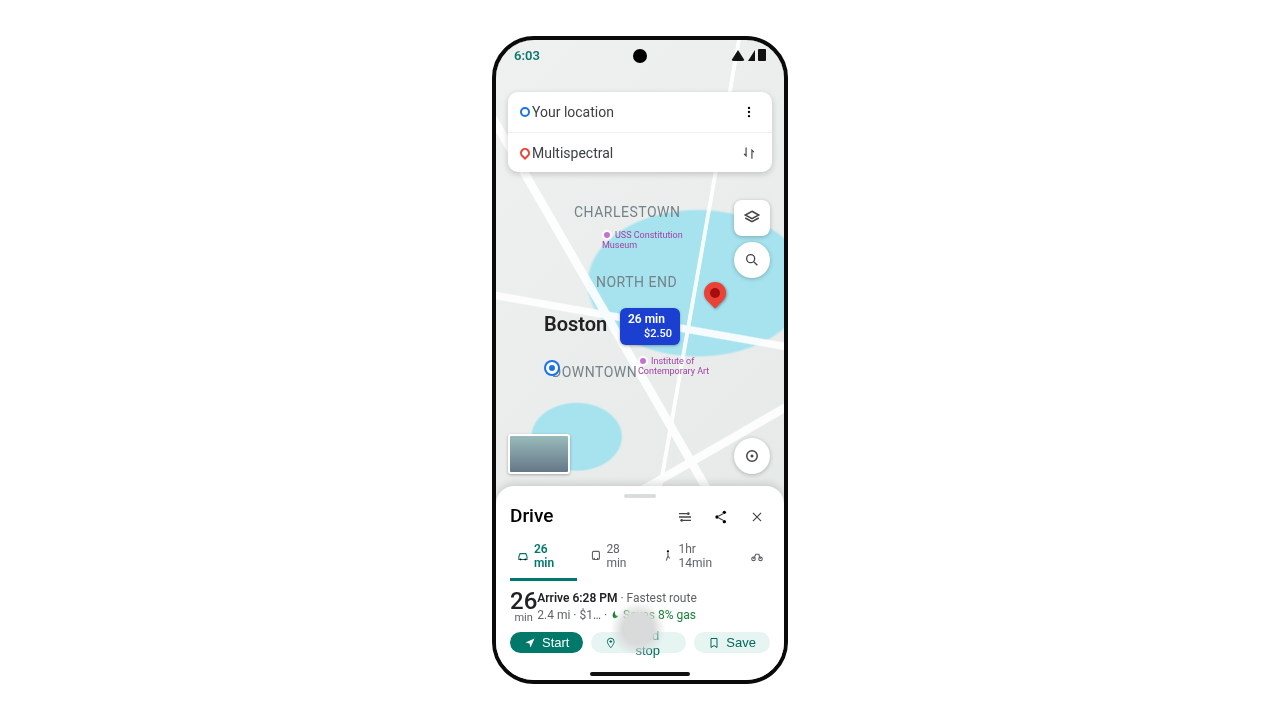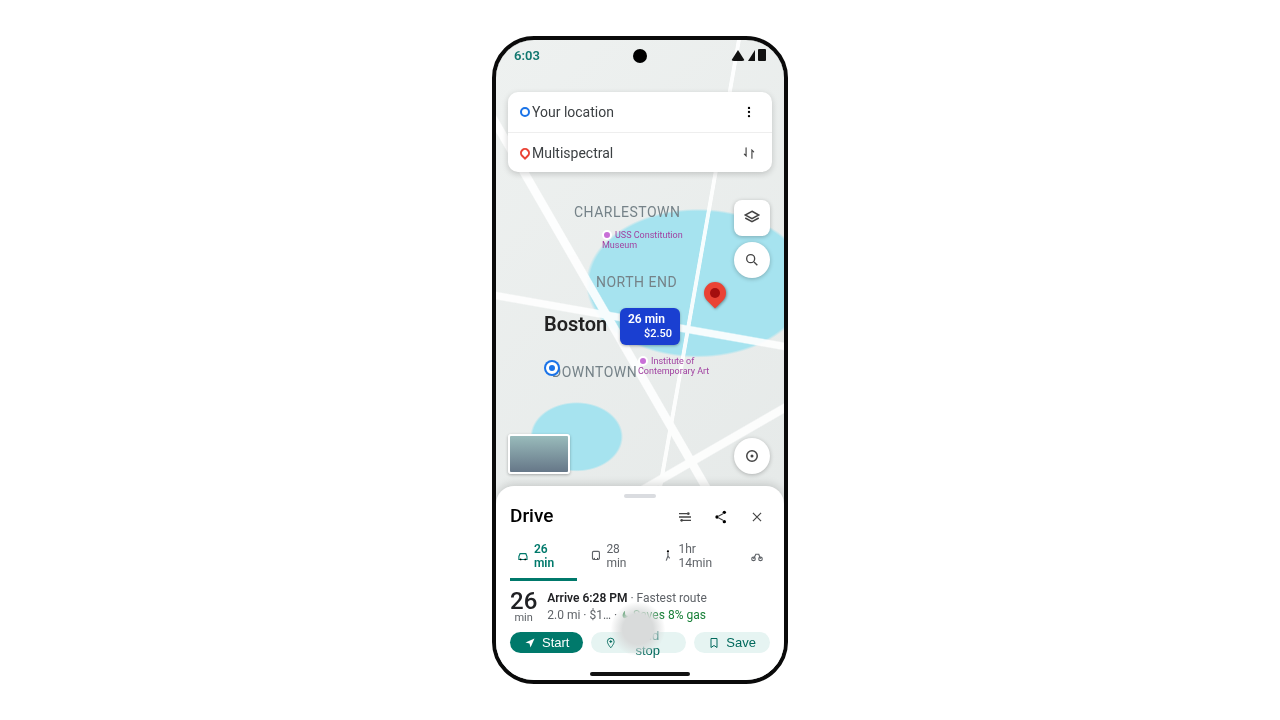--- a/index.html
+++ b/index.html
@@ -103,21 +103,21 @@
     box-shadow:0 -2px 8px rgba(0,0,0,.15);
     padding:8px 14px 10px; z-index:20;
   }
   .grab { width:32px; height:4px; background:#dadce0; border-radius:2px; margin:0 auto 6px; }
   .sheet-head { display:flex; align-items:flex-start; gap:10px; }
   .sheet-head h2 { font-size:19px; font-weight:500; flex:1; }
   .chip-icon { width:26px; height:26px; display:flex; align-items:center; justify-content:center; color:#444; cursor:pointer; font-size:15px;}
   .modes { display:flex; gap:6px; margin-top:8px; font-size:12px; color:#5f6368; }
   .mode { display:flex; align-items:center; gap:4px; padding:4px 6px 8px; cursor:pointer; border-bottom:3px solid transparent; }
   .mode.active { color:#00796b; border-bottom-color:#00796b; font-weight:600; }
-  .details { display:flex; gap:10px; margin-top:10px; align-items:flex-start; }
+  .details { display:flex; margin-top:10px; align-items:flex-start; }
   .bignum { font-size:24px; font-weight:500; color:#202124; line-height:.9; text-align:center;}
   .bignum small { display:block; font-size:11px; color:#5f6368; font-weight:400;}
   .detcol { font-size:12px; color:#5f6368; }
   .detcol .arr { color:#202124; font-weight:600; }
   .detcol .save { color:#188038; }
   .actions { display:flex; gap:8px; margin-top:10px; }
   .btn { height:21px; border-radius:18px; padding:0 14px; display:flex; align-items:center; gap:6px; font-size:13px; font-weight:500; cursor:pointer; border:none; }
   .btn.primary { background:#00796b; color:#fff; }
   .btn.secondary { background:#e6f4f2; color:#00695c; }
   .touch-ripple {
@@ -263,21 +263,21 @@
       </div>
     </div>
     <div class="details">
       <div class="bignum">
         <span>26</span>
         <small>min</small>
       </div>
       <div class="detcol">
         <div><span class="arr">Arrive 6:28 PM</span> · <span>Fastest route</span></div>
         <div style="margin-top:3px;">
-          <span>2.0 mi</span> ·
+          <span>2.4 mi</span> ·
           <span>$1…</span> ·
           <span class="save">
             <svg width="10" height="10" viewBox="0 0 24 24" style="vertical-align:-1px">
                 <path d="M12 2C7 7 5 12 7 17c3 5 10 3 13-3-5 1-9-1-8-12z" fill="#188038"></path>
               </svg>
             <span>Saves 8% gas</span>
           </span>
         </div>
       </div>
     </div>

